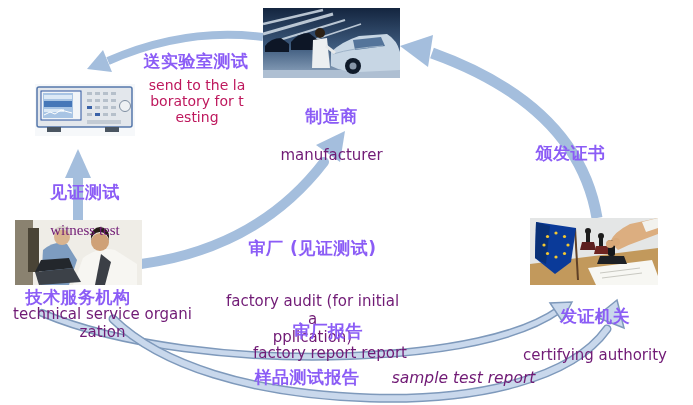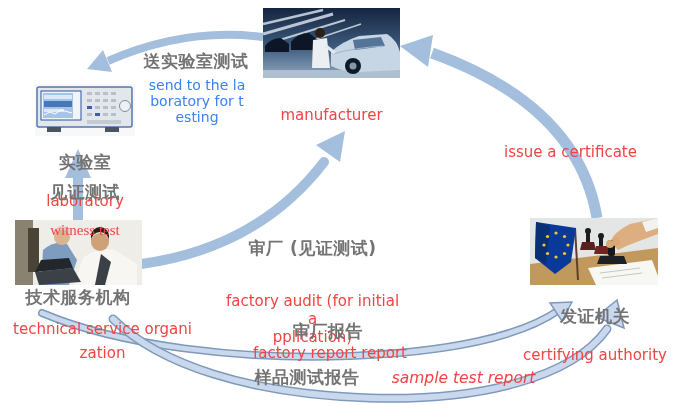--- a/index.html
+++ b/index.html
@@ -2,23 +2,23 @@
 <html><head>
 <meta charset="utf-8">
 <style>
   html,body{margin:0;padding:0;background:#ffffff;}
   body{font-family:"DejaVu Sans","Liberation Sans",sans-serif;}
   .stage{position:relative;width:693px;height:405px;background:#ffffff;overflow:hidden;}
   #arrows{position:absolute;left:0;top:0;z-index:1;}
   .photo{position:absolute;z-index:2;}
   .photo svg{display:block;width:100%;height:100%;}
   .lbl{position:absolute;text-align:center;z-index:3;white-space:pre-line;}
-  .zh{font-weight:bold;font-size:17px;line-height:21px;color:#737373;letter-spacing:.5px;}
-  .en{font-size:15px;line-height:19px;color:#ef4444;}
-  .en-sm{font-size:14px;line-height:16px;color:#3b82f6;}
+  .zh{font-weight:bold;font-size:17px;line-height:21px;color:#8b5cf6;letter-spacing:.5px;}
+  .en{font-size:15px;line-height:19px;color:#701a75;}
+  .en-sm{font-size:14px;line-height:16px;color:#be185d;}
   .rep-u{fill:none;stroke:#7e99bb;stroke-linecap:round;}
   .rep-o{fill:none;stroke:#c9d8ec;stroke-linecap:round;}
   .solid{fill:none;stroke:#a4bedd;}
 </style>
 </head>
 <body>
 
 <div class="stage">
 
   <svg id="arrows" width="693" height="405" viewBox="0 0 693 405">
@@ -186,45 +186,42 @@
       </g>
     </svg>
   </div>
 
   <div class="lbl zh" style="left:138px;top:51px;width:116px;">送实验室测试</div>
   <div class="lbl en-sm" style="left:145px;top:77px;width:104px;">send to the la
 boratory for t
 esting</div>
 
   <div class="lbl" style="left:258px;top:87px;width:147px;">
+    <div class="zh">制造商</div>
     <div class="en">manufacturer</div>
   </div>
 
   <div class="lbl" style="left:478px;top:124px;width:185px;">
-    <div class="en">issue a certificate</div>
-  </div>
-
-  <div class="lbl" style="left:10px;top:133px;width:150px;">
-    <div class="zh">实验室</div>
-    <div class="en">laboratory</div>
-  </div>
+    <div class="zh">颁发证书</div>
+  </div>
+
 
   <div class="lbl" style="left:10px;top:164px;width:150px;font-family:Liberation Serif, serif;">
     <div class="zh">见证测试</div>
     <div class="en">witness test</div>
   </div>
 
   <div class="lbl" style="left:225px;top:219px;width:175px;">
     <div class="zh">审厂 (见证测试)</div>
     <div class="en" style="line-height:18px;margin-top:14px;">factory audit (for initial a
 pplication)</div>
   </div>
 
   <div class="lbl zh" style="left:8px;top:287px;width:140px;">技术服务机构</div>
-  <div class="lbl en" style="left:0px;top:305px;width:205px;line-height:24px;margin-top:12px;">technical service organi
+  <div class="lbl en" style="left:0px;top:305px;width:205px;line-height:18px;">technical service organi
 zation</div>
 
   <div class="lbl zh" style="left:245px;top:321px;width:166px;">审厂报告</div>
 
   <div class="lbl" style="left:512px;top:287px;width:166px;">
     <div class="zh">发证机关</div>
     <div class="en">certifying authority</div>
   </div>
   <div class="lbl en" style="left:235px;top:344px;width:190px;">factory report report</div>
 

